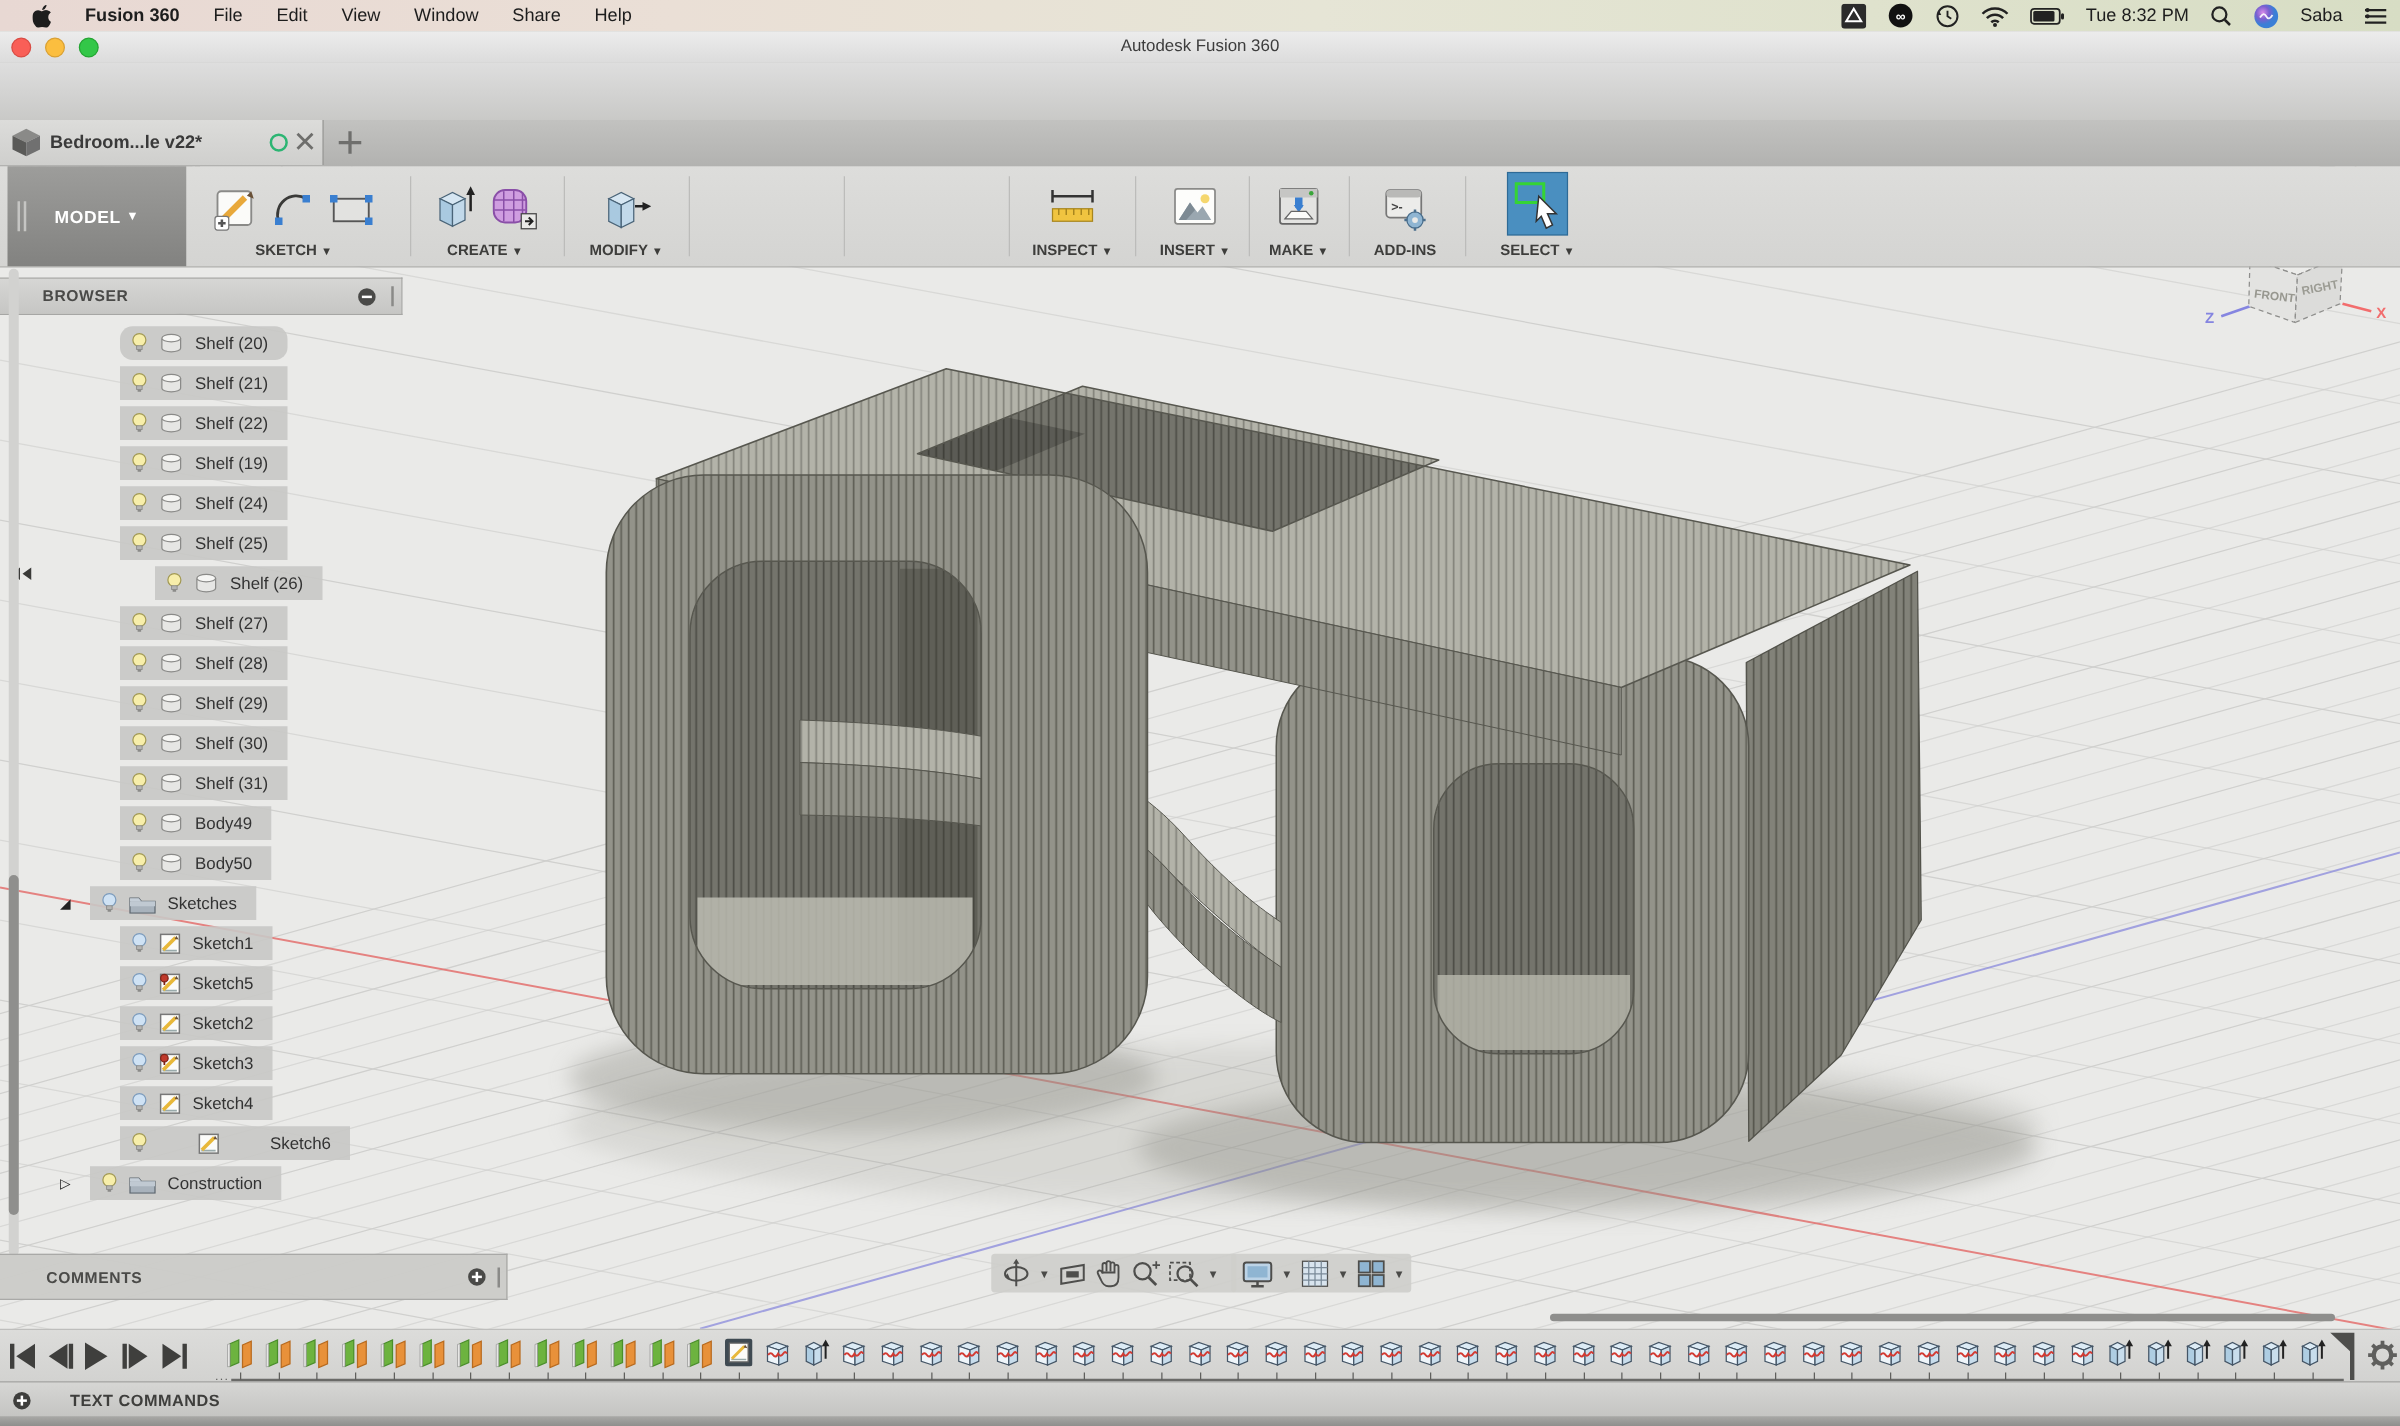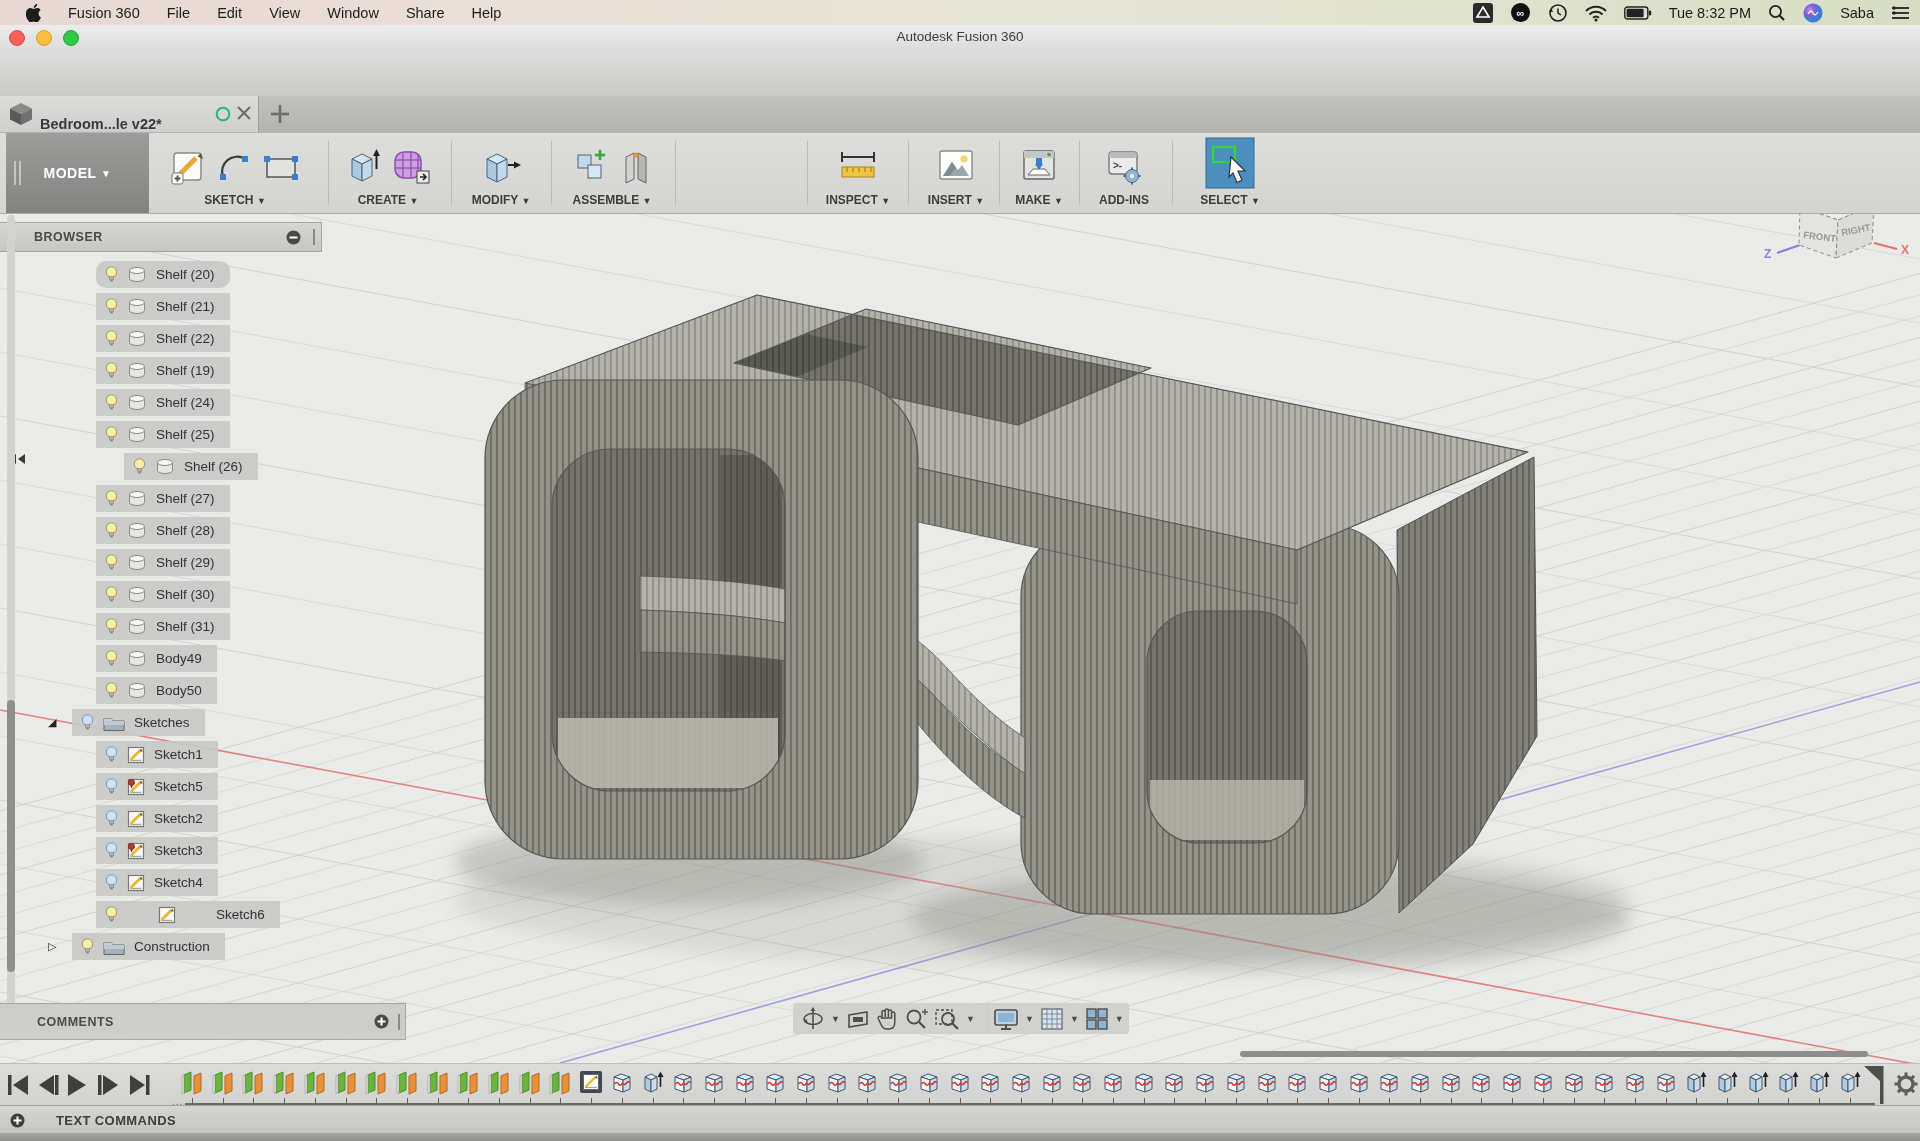--- a/index.html
+++ b/index.html
@@ -5,37 +5,37 @@
   html,body{margin:0;padding:0;width:1920px;height:1141px;overflow:hidden;
     font-family:"Liberation Sans",sans-serif;background:#eaeae8;
     -webkit-font-smoothing:antialiased;}
   .abs{position:absolute;}
   
   #menubar{position:absolute;left:0;top:0;width:1920px;height:25px;
     background:linear-gradient(90deg,#e8d8d3 0%,#eadfd6 28%,#e6e5d6 55%,#dfe2cd 78%,#d7ddc4 100%);
     border-bottom:1px solid #b9b9b0;display:flex;align-items:center;font-size:14.5px;color:#1d1d1d;}
   #mb-items{display:flex;align-items:center;gap:27px;margin-left:27px;}
   .mb-item{cursor:default;}
-  .mb-app{font-weight:normal;}
+  .mb-app{font-weight:bold;}
   #mb-right{position:absolute;right:10px;top:0;height:25px;display:flex;align-items:center;gap:17px;}
   .mbicon{display:inline-flex;align-items:center;}
   
   #titlebar{position:absolute;left:0;top:25px;width:1920px;height:25px;
     background:linear-gradient(#ececec,#dcdcdc);border-bottom:1px solid #c2c2c0;}
   #win-title{position:absolute;left:0;right:0;top:4px;text-align:center;font-size:13.5px;color:#3c3c3c;}
   .light{position:absolute;top:30px;width:14px;height:14px;border-radius:50%;}
   #toolbar{position:absolute;left:0;top:50px;width:1920px;height:46px;
     background:linear-gradient(#dedede,#c9c9c7);border-bottom:1px solid #a8a8a6;}
   .tbico{position:absolute;top:61px;}
   .dd-sm{font-size:9px;color:#4a4a48;}
   
   #tabbar{position:absolute;left:0;top:96px;width:1920px;height:37px;
     background:linear-gradient(#c2c2c0,#b2b2b0);border-bottom:1px solid #9a9a98;}
   #tab-active{position:absolute;left:0;top:96px;width:258px;height:36px;
-    background:linear-gradient(#dcdcda,#cfcfcd);border-right:1px solid #9a9a98;display:flex;align-items:flex-end;}
+    background:linear-gradient(#dcdcda,#cfcfcd);border-right:1px solid #9a9a98;display:flex;align-items:center;}
   #tab-title{font-size:14.5px;font-weight:bold;color:#3a3a3a;margin-left:40px;}
   
   #ribbon{position:absolute;left:0;top:133px;width:1920px;height:80px;
     background:linear-gradient(#dddddb,#d4d4d2);border-bottom:1px solid #adadab;}
   #model-block{position:absolute;left:6px;top:0;width:143px;height:80px;
     background:linear-gradient(#9d9d9b,#828280);display:flex;align-items:center;justify-content:center;
     color:#fff;font-weight:bold;font-size:14px;letter-spacing:.5px;}
   .rib-group{position:absolute;top:0;height:80px;text-align:center;}
   .rib-icons{display:flex;justify-content:center;align-items:flex-end;gap:10px;height:56px;}
   .rib-label{font-size:12px;font-weight:bold;color:#3d3d3b;margin-top:4px;white-space:nowrap;}
@@ -483,42 +483,20 @@
             <polygon points="6,14 16,19 16,37 6,32" fill="#a9c9e0" stroke="#4a6478"></polygon>
             <polygon points="16,19 26,14 26,32 16,37" fill="#c2d9ea" stroke="#4a6478"></polygon>
             <line x1="27" y1="20" x2="36" y2="20" stroke="#222" stroke-width="2"></line>
             <polygon points="33,16.5 40,20 33,23.5" fill="#222"></polygon>
           </svg>
         </span>
     </div>
     <div class="rib-label"><span>MODIFY</span> <span class="dd-arrow" style="font-size:9px">▼</span></div>
   </div>
 
-  <div class="rib-group" style="left:556px;width:112px">
-    <div class="rib-icons">
-      <span>
-          <svg width="38" height="44" viewBox="0 0 38 44">
-            <rect x="6" y="10" width="13" height="13" fill="#c2d9ea" stroke="#4a6478"></rect>
-            <rect x="16" y="20" width="13" height="13" fill="#d6e6f2" stroke="#4a6478"></rect>
-            <g stroke="#3aa63a" stroke-width="2.6">
-              <line x1="28" y1="5" x2="28" y2="15"></line>
-              <line x1="23" y1="10" x2="33" y2="10"></line>
-            </g>
-          </svg>
-        </span>
-      <span>
-          <svg width="32" height="44" viewBox="0 0 32 44">
-            <polygon points="6,12 14,8 14,34 6,38" fill="#d2d2d0" stroke="#666"></polygon>
-            <polygon points="18,8 26,12 26,38 18,34" fill="#b5b5b3" stroke="#666"></polygon>
-            <circle cx="16" cy="10" r="2.5" fill="#e8913a"></circle>
-          </svg>
-        </span>
-    </div>
-    <div class="rib-label"><span>ASSEMBLE</span> <span class="dd-arrow" style="font-size:9px">▼</span></div>
-  </div>
 
 
   <div class="rib-group" style="left:812px;width:92px">
     <div class="rib-icons">
       <span>
           <svg width="44" height="44" viewBox="0 0 44 44">
             <line x1="6" y1="12" x2="38" y2="12" stroke="#333" stroke-width="2"></line>
             <line x1="6" y1="7" x2="6" y2="17" stroke="#333" stroke-width="2"></line>
             <line x1="38" y1="7" x2="38" y2="17" stroke="#333" stroke-width="2"></line>
             <rect x="6" y="22" width="32" height="10" fill="#f0c440" stroke="#a8861e"></rect>

